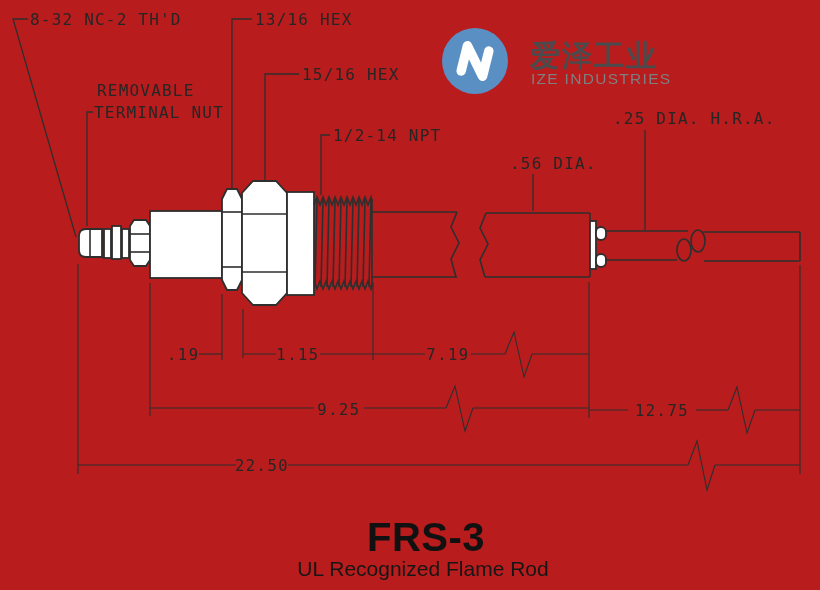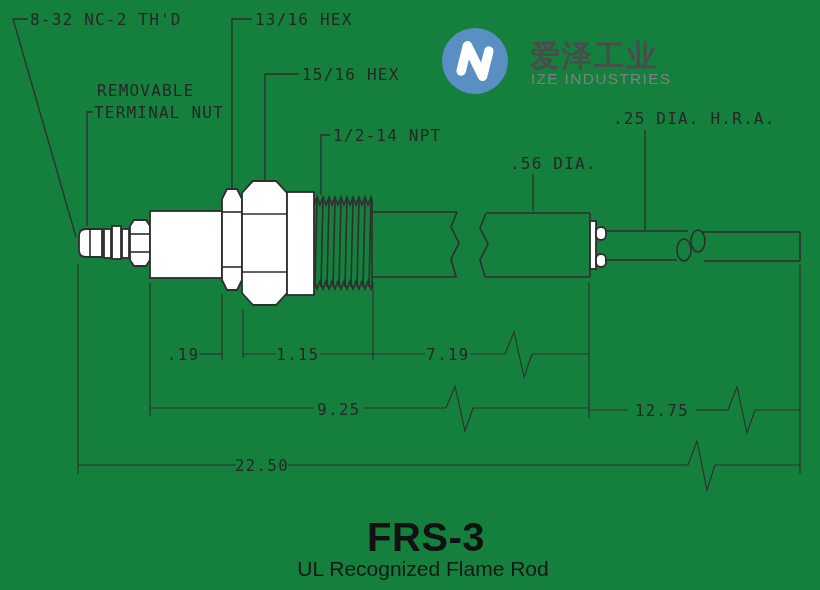--- a/index.html
+++ b/index.html
@@ -1,19 +1,19 @@
 <!DOCTYPE html>
 <html><head>
 <meta charset="utf-8">
 <style>
   html,body{margin:0;padding:0;background:#e8e8e8;}
   .canvas{
     position:relative;
     width:820px;height:590px;
-    background:#15803d;
+    background:#b91c1c;
     overflow:hidden;
     font-family:"DejaVu Sans Mono", monospace;
   }
   svg{position:absolute;top:0;left:0;}
   
   .part{stroke:#2e2e2e;stroke-width:1.8;fill:#ffffff;}
   .partline{stroke:#2e2e2e;stroke-width:1.6;fill:none;}
   .thin{stroke:#2e2e2e;stroke-width:1.1;fill:none;}
   .leader{stroke:#2e2e2e;stroke-width:1.3;fill:none;}
   

